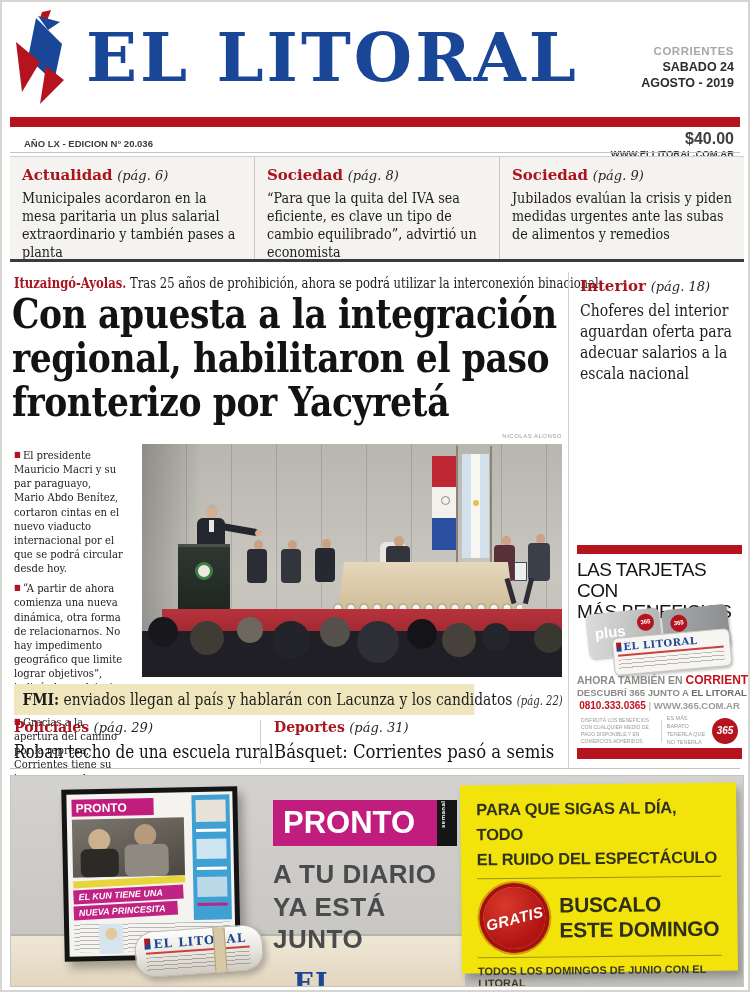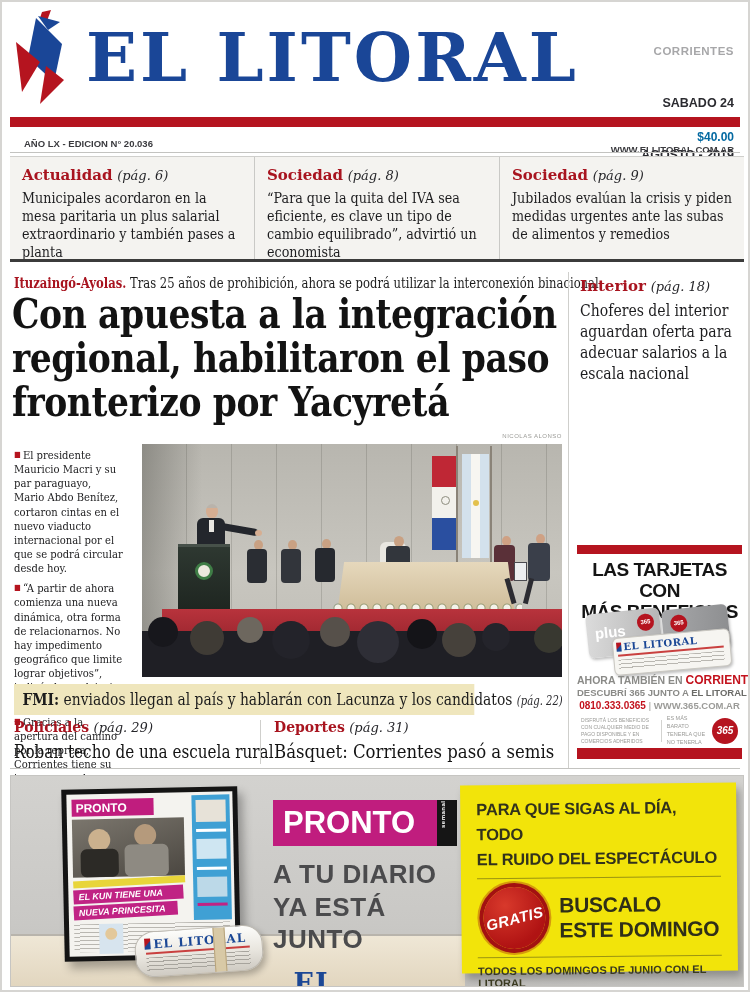--- a/index.html
+++ b/index.html
@@ -6,24 +6,24 @@
   #page{position:relative;width:750px;height:992px;margin:0 auto;background:#fff;
         box-sizing:border-box;border:2px solid #d6d5d2;overflow:hidden;
         font-family:"DejaVu Serif", serif;color:#1c1c1c;}
   .abs{position:absolute;}
   
   .cx{transform-origin:0 0;transform:scaleX(var(--sx,.85));width:calc(100% / var(--sx,.85));}
   
   .logotype{font-weight:bold;color:#1a4697;font-size:67px;letter-spacing:3px;line-height:1;}
   .date-block{text-align:right;font-family:"Liberation Sans",sans-serif;font-weight:bold;line-height:1.3;}
   .city{color:#a7a7a9;font-size:11.5px;letter-spacing:.5px;}
-  .dateln{color:#2b2b30;font-size:12.5px;margin-top:36px;}
+  .dateln{color:#2b2b30;font-size:12.5px;}
   .redbar{background:#b5141f;}
   .edition{font-family:"Liberation Sans",sans-serif;font-weight:bold;font-size:9.5px;color:#3a3a3e;line-height:1.55;}
-  .price{font-family:"Liberation Sans",sans-serif;font-weight:bold;font-size:12px;color:#0369a1;text-align:right;}
+  .price{font-family:"Liberation Sans",sans-serif;font-weight:bold;font-size:16px;color:#404040;text-align:right;}
   .website{font-family:"Liberation Sans",sans-serif;font-weight:bold;font-size:9.5px;color:#3a3a3e;text-align:right;}
   
   .teasers{display:flex;background:#f4f3f0;border-top:1px solid #cfcfcc;border-bottom:3px solid #3b3b3b;}
   .tcol{flex:1;padding:10px 12px 8px 12px;overflow:hidden;}
   .tcol + .tcol{border-left:1px solid #c9c9c6;}
   .sec-head{font-size:15px;line-height:1.1;margin-bottom:5px;white-space:nowrap;}
   .sec-name{color:#a8141f;font-weight:bold;}
   .sec-page{font-style:italic;font-size:13px;color:#26262a;}
   .t-body{font-size:15px;line-height:1.22;color:#1d1d1f;}
   
@@ -39,22 +39,22 @@
   .fmi{background:#efe6bd;font-size:16.5px;padding:6px 10px;white-space:nowrap;}
   .bt-head{font-size:14px;}
   .bt-text{font-size:19px;color:#141414;white-space:nowrap;}
   .vline{background:#cfcfcc;width:1px;}
   .hline{background:#c3c3c0;height:1px;}
   
   .sb-text{font-size:16.5px;line-height:1.28;color:#1d1d1f;}
   .creambox{background:#ece5c4;padding:12px 12px;}
   .cream-text{font-size:17px;line-height:1.3;color:#20201e;}
   
-  .ad365-head{font-family:"Liberation Sans",sans-serif;font-weight:700;font-size:19px;line-height:1.1;
-              color:#141414;text-align:center;letter-spacing:-.5px;}
+  .ad365-head{font-family:"Liberation Sans",sans-serif;font-weight:400;font-size:19px;line-height:1.1;
+              color:#141414;letter-spacing:-.5px;}
   .card{border-radius:6px;position:absolute;box-shadow:1px 2px 3px rgba(0,0,0,.25);}
   .chip365{position:absolute;background:#b5141f;border-radius:50%;color:#fff;
            font-family:"Liberation Sans",sans-serif;font-weight:bold;text-align:center;}
   .adline{font-family:"Liberation Sans",sans-serif;font-weight:bold;text-align:center;white-space:nowrap;}
   .fineprint{font-family:"Liberation Sans",sans-serif;font-size:5px;line-height:1.45;color:#9a9a97;}
   
   #banner{background:linear-gradient(180deg,#d3d2cf 0%,#c9c8c5 70%,#c2c1be 100%);}
   .floor{background:linear-gradient(180deg,#efe7d6,#e2d6bf);
          border-top:2px solid #b8b4ac;}
   .pronto-logo{background:#c01d7e;color:#fff;font-family:"Liberation Sans",sans-serif;

